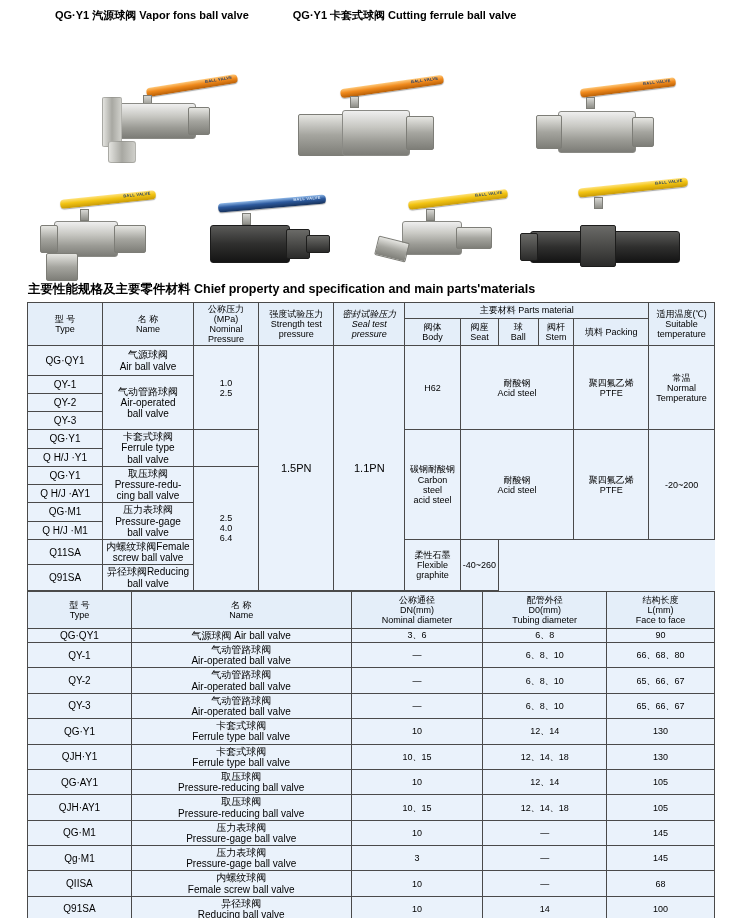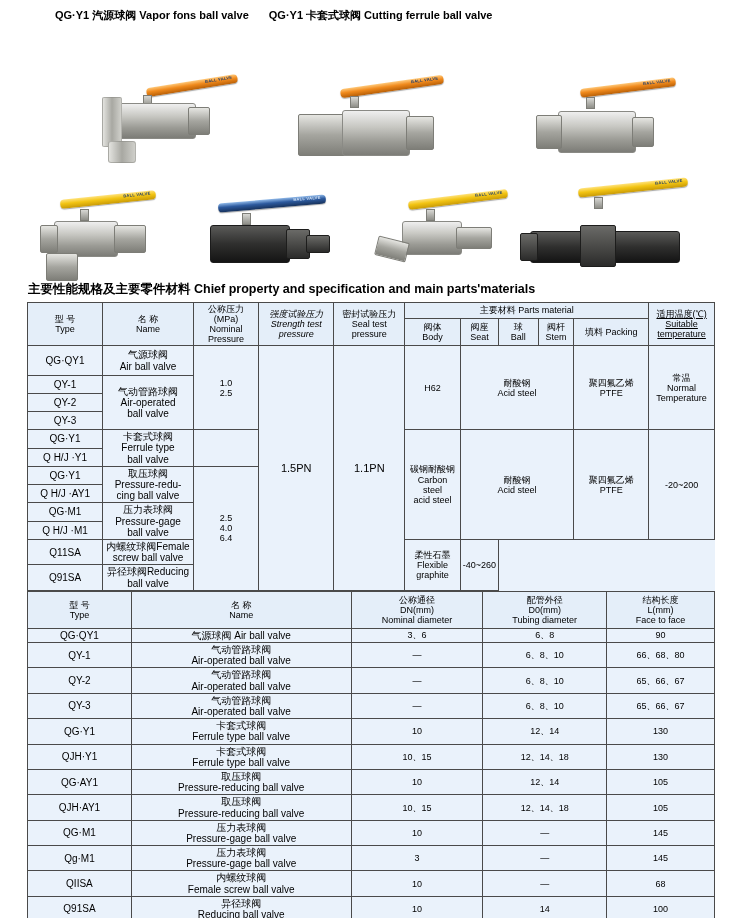--- a/index.html
+++ b/index.html
@@ -9,21 +9,21 @@
     font-family:"Liberation Sans", sans-serif;
     color:#000;
     position:relative;
     overflow:hidden;
   }
   .page{position:relative;width:742px;height:918px;}
 
   
   .top-titles{
     display:flex;
-    gap:20px;
+    gap:44px;
     padding:8px 0 0 55px;
     font-size:11px;
     font-weight:bold;
     text-align:center;
   }
   .top-titles span{white-space:nowrap;}
 
   
   .photos{
     position:relative;
@@ -210,28 +210,28 @@
     </colgroup>
     <tbody>
         <tr>
       <th rowspan="2" class="hdr" style="white-space:pre-line;">型 号
 Type</th>
       <th rowspan="2" class="hdr" style="white-space:pre-line;">名 称
 Name</th>
       <th rowspan="2" class="hdr" style="white-space:pre-line;">公称压力(MPa)
 Nominal
 Pressure</th>
-      <th rowspan="2" class="hdr" style="white-space:pre-line;font-style:italic;">强度试验压力
+      <th rowspan="2" class="hdr" style="white-space:pre-line;">强度试验压力
 Strength test
 pressure</th>
-      <th rowspan="2" class="hdr" style="white-space:pre-line;">密封试验压力
+      <th rowspan="2" class="hdr" style="white-space:pre-line;font-style:italic;">密封试验压力
 Seal test
 pressure</th>
       <th colspan="5" class="hdr">主要材料 Parts material</th>
-      <th rowspan="2" class="hdr" style="white-space:pre-line;text-decoration:underline;">适用温度(℃)
+      <th rowspan="2" class="hdr" style="white-space:pre-line;">适用温度(℃)
 Suitable
 temperature</th>
     </tr>
     <tr>
       <th class="hdr" style="white-space:pre-line;">阀体
 Body</th>
       <th class="hdr" style="white-space:pre-line;">阀座
 Seat</th>
       <th class="hdr" style="white-space:pre-line;">球
 Ball</th>

